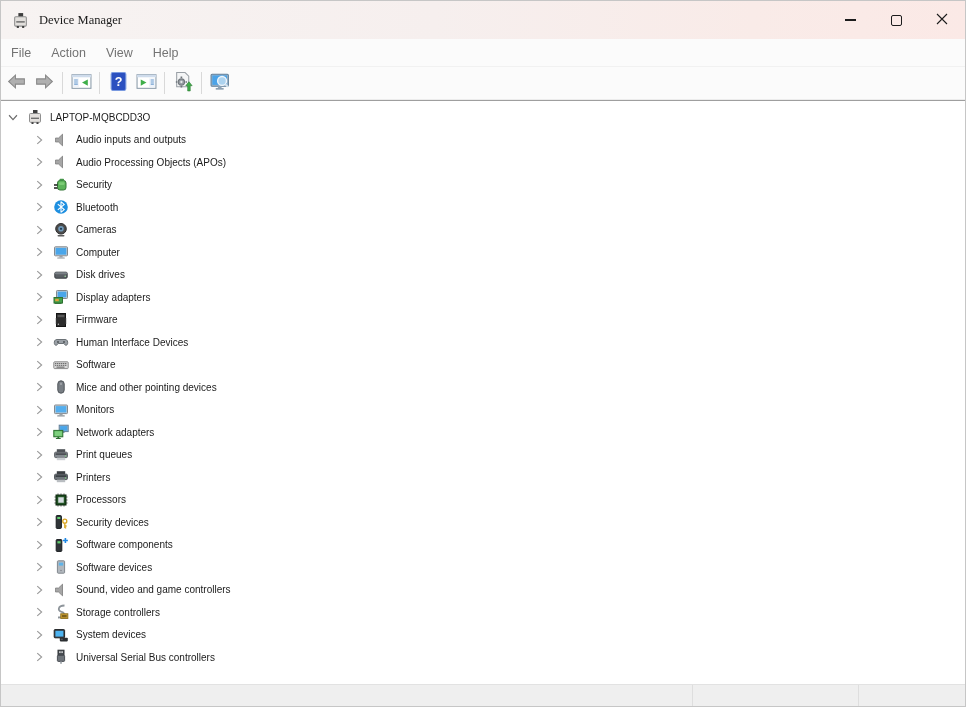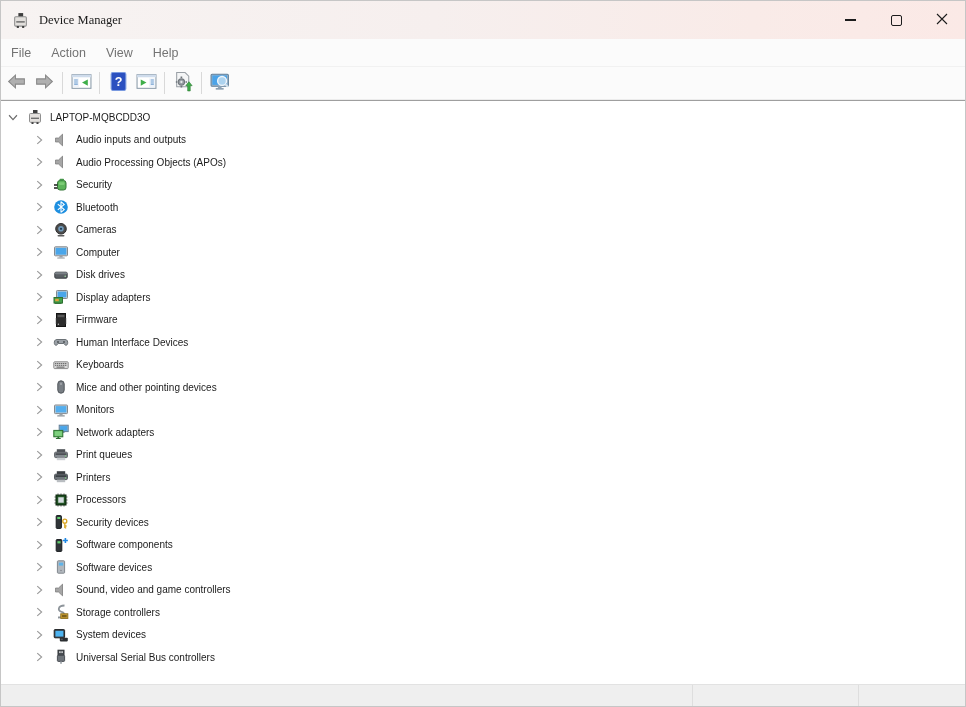--- a/index.html
+++ b/index.html
@@ -315,21 +315,21 @@
                 <rect x="12" y="6" width="1.4" height="1.1"></rect>
                 <rect x="2" y="7.8" width="1.4" height="1.1"></rect>
                 <rect x="4" y="7.8" width="1.4" height="1.1"></rect>
                 <rect x="6" y="7.8" width="1.4" height="1.1"></rect>
                 <rect x="8" y="7.8" width="1.4" height="1.1"></rect>
                 <rect x="10" y="7.8" width="1.4" height="1.1"></rect>
                 <rect x="12" y="7.8" width="1.4" height="1.1"></rect>
                 <rect x="3.5" y="9.6" width="8" height="1.1"></rect>
               </g>
             </svg></span>
-          <span class="tree-label">Keyboards</span>
+          <span class="tree-label">Software</span>
         </div>
         <div class="tree-row">
           <span class="chev">
             <svg viewBox="0 0 16 16">
               <path d="M6 3.5 L11 8 L6 12.5" fill="none" stroke="#9a9a9a" stroke-width="1.3"></path>
             </svg>
           </span>
           <span class="tree-icon"><svg viewBox="0 0 16 16">
               <rect x="4.8" y="1.8" width="6.4" height="12.4" rx="3.2" fill="#787e84" stroke="#51565b"></rect>
               <rect x="7.3" y="3.2" width="1.4" height="3.2" rx="0.7" fill="#d7dbde"></rect>

